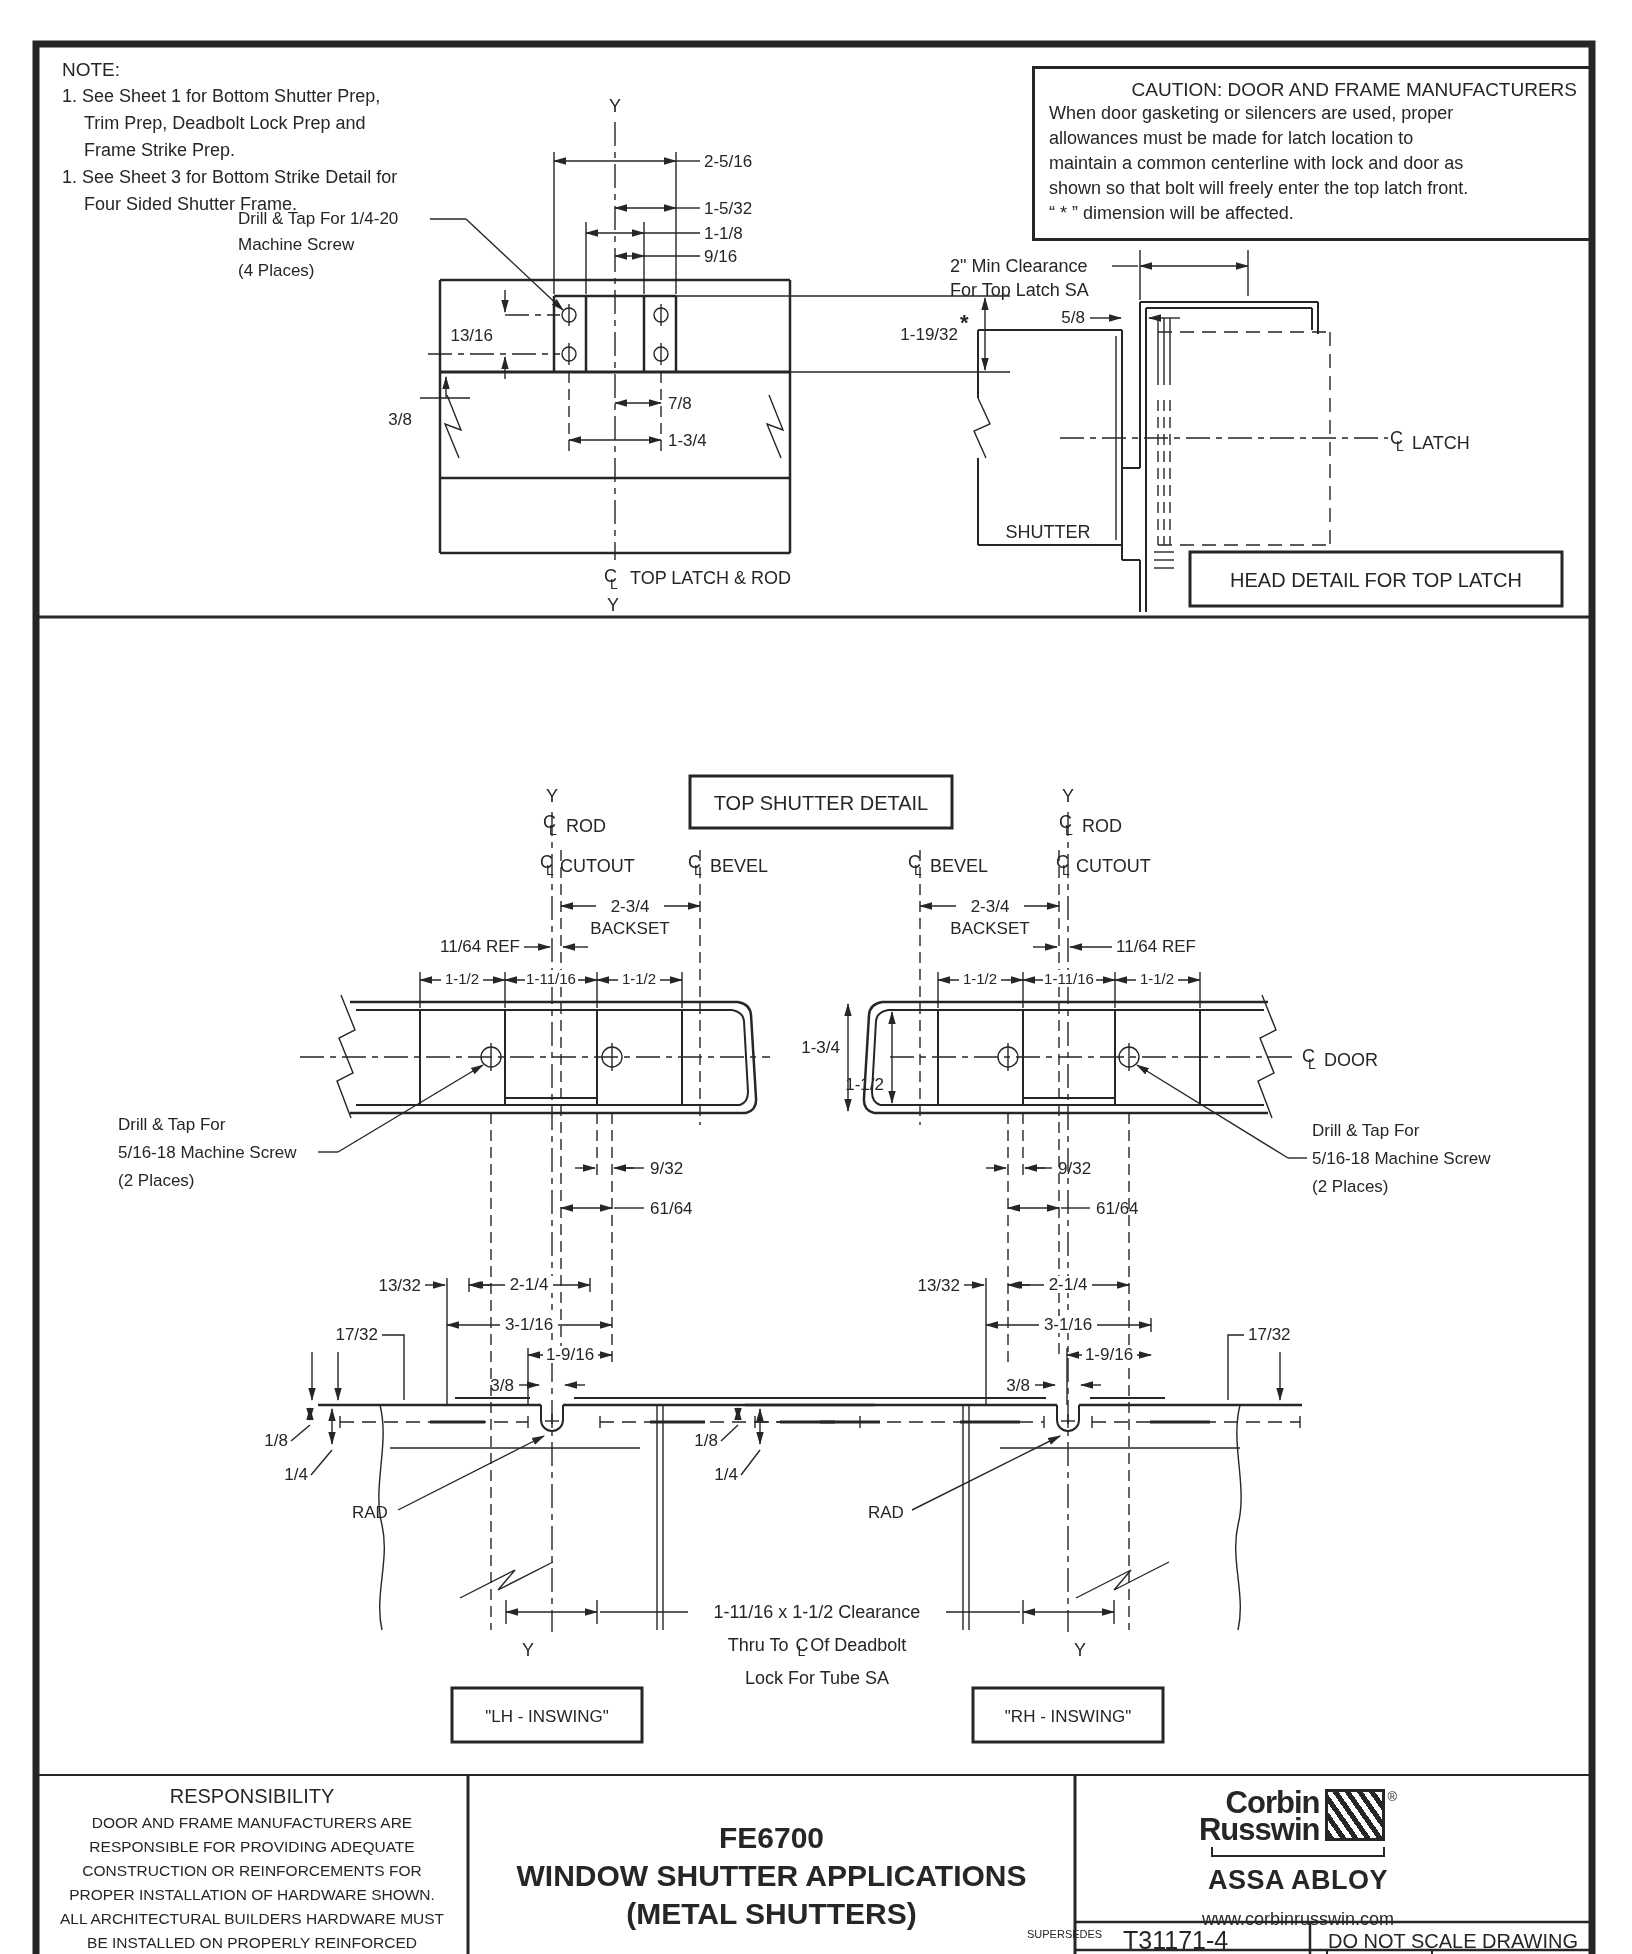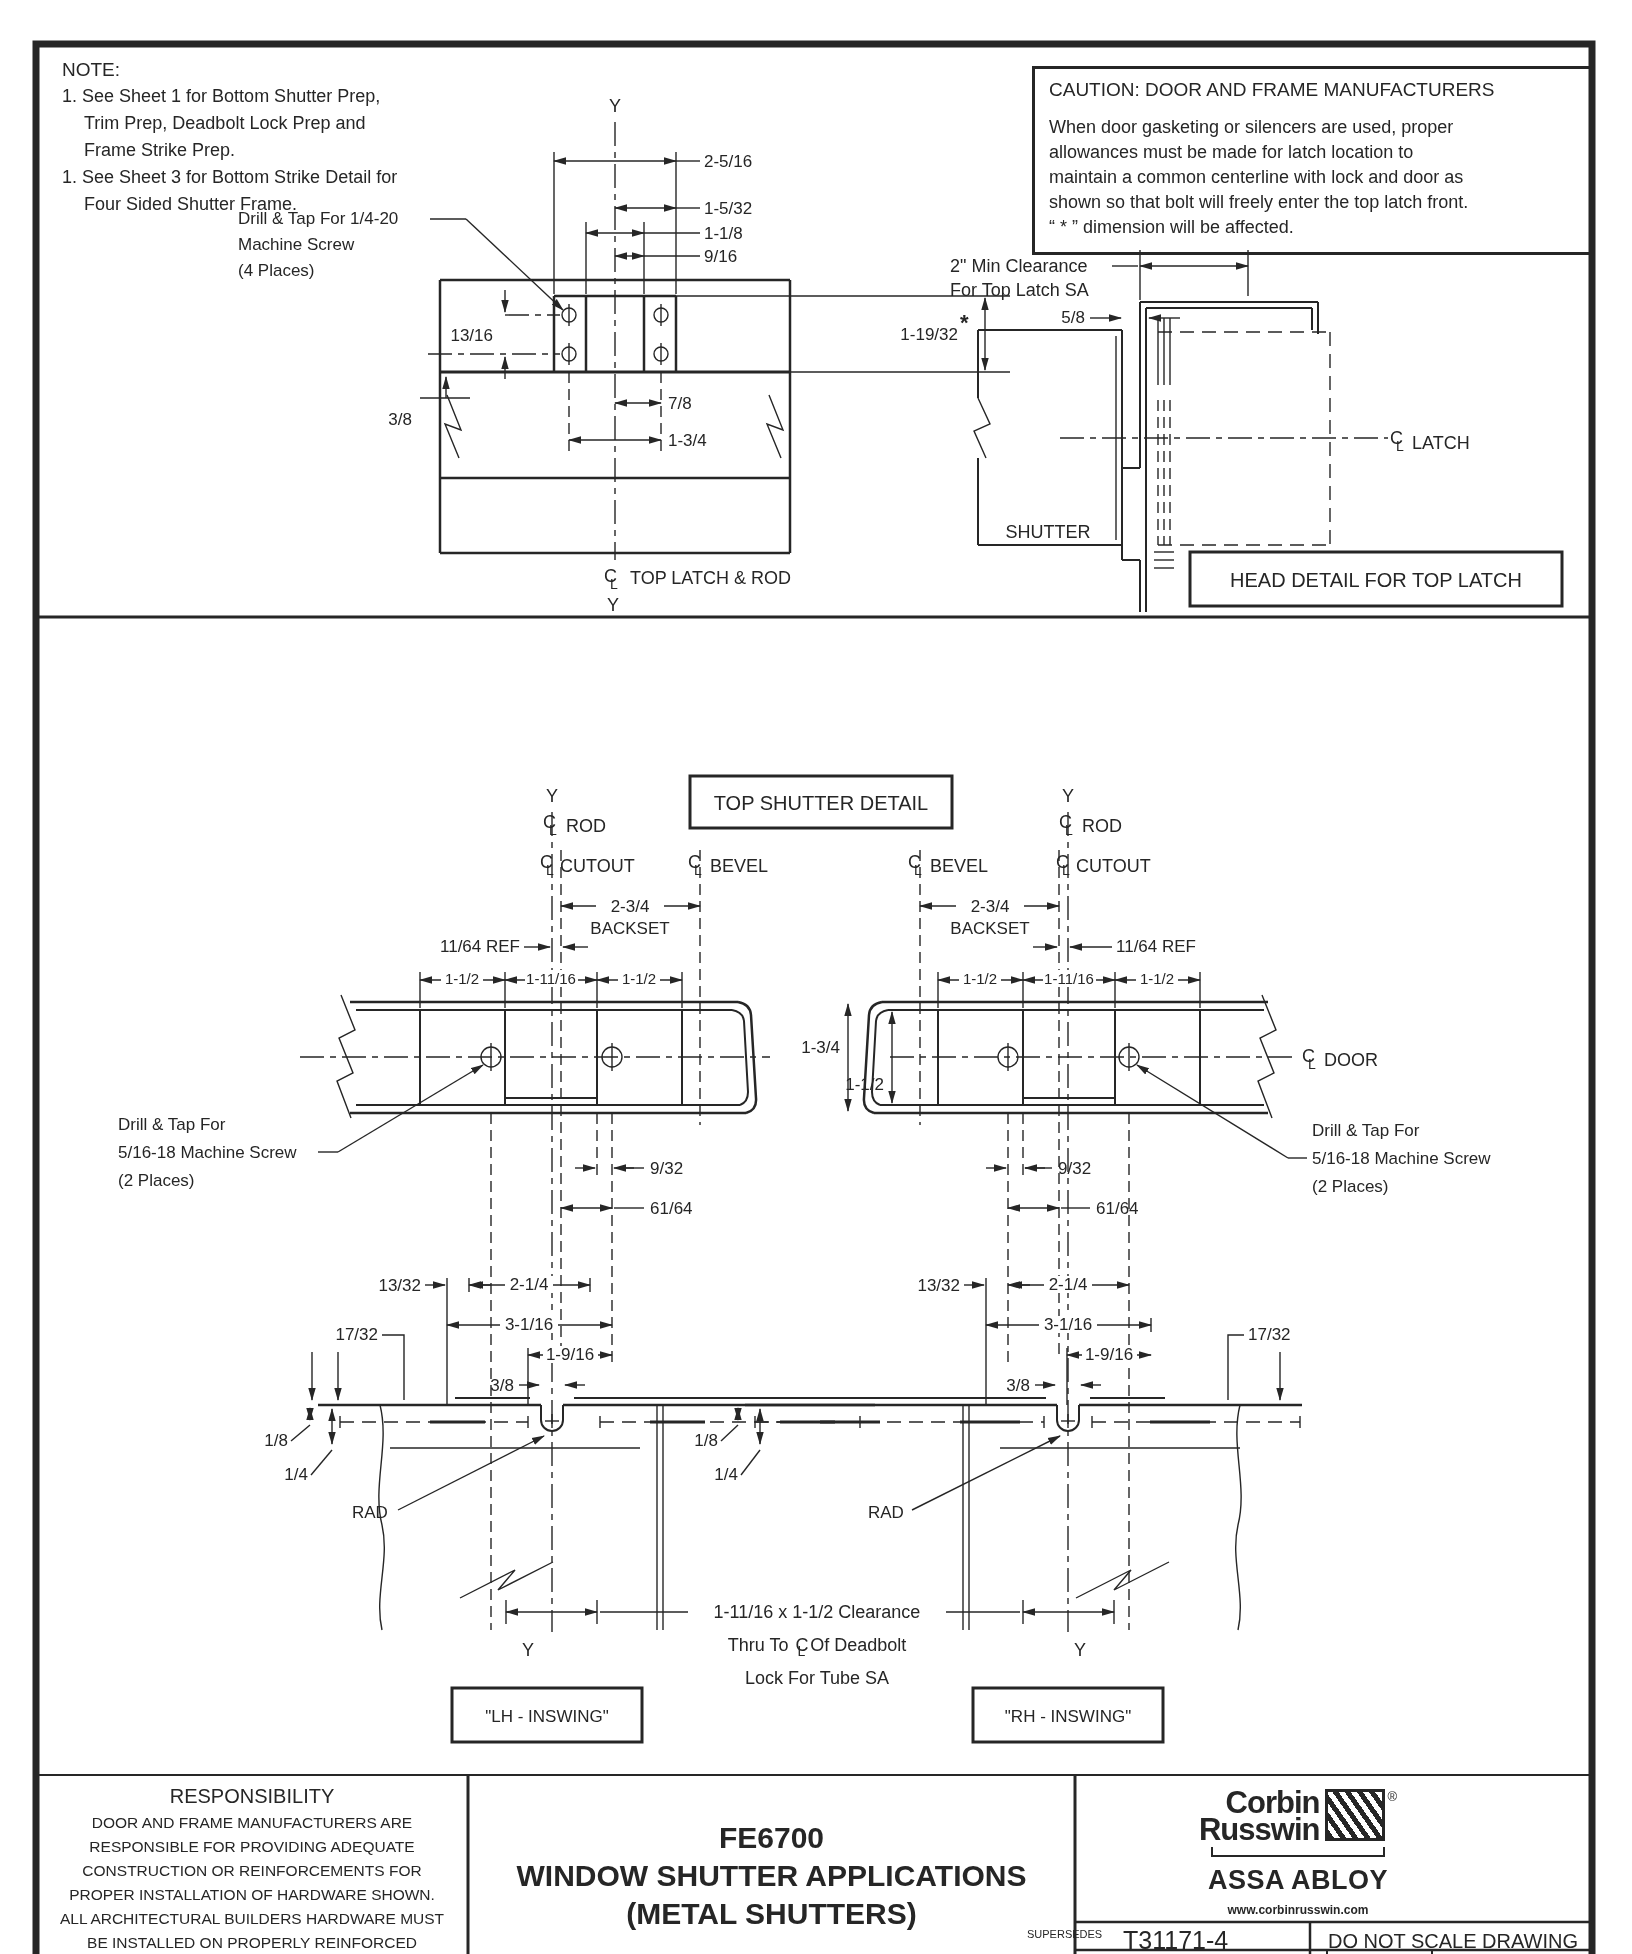--- a/index.html
+++ b/index.html
@@ -17,38 +17,38 @@
   .t15{font-size:15px;} .t18{font-size:18px;} .t20{font-size:20px;}
   .mid{text-anchor:middle;} .end{text-anchor:end;}
   .clsym{font-size:18px;} .clsym2{font-size:14px;}
   .star{font-size:22px;font-weight:bold;}
   .wbg{fill:#ffffff;stroke:none;}
   .htxt{position:absolute;}
   #note-block{left:62px;top:56px;font-size:18px;line-height:27px;}
   #note-block .nt{font-size:19px;}
   #note-block .ind{padding-left:22px;}
   #caution-box{left:1032px;top:66px;width:528px;border:3px solid #262626;padding:10px 14px 12px 14px;}
-  #caution-box .ct{font-size:19px;margin-bottom:14px;}
+  #caution-box .ct{font-size:19px;margin-bottom:0;text-align:right;}
   #caution-box .cb{font-size:18px;line-height:25px;}
   #resp-block{left:40px;top:1779px;width:424px;text-align:center;}
   #resp-block .rt{font-size:20px;margin-bottom:3px;padding-top:6px;}
   #resp-block .rl{font-size:15.5px;line-height:24px;}
   #fe-block{left:470px;top:1775px;width:603px;text-align:center;padding-top:44px;
             font-weight:bold;font-size:30px;line-height:38px;}
   #logo-block{left:1077px;top:1775px;width:442px;text-align:center;}
   .logo-row{display:flex;justify-content:center;align-items:flex-start;margin-top:14px;}
   .logo-names{font-weight:bold;font-size:31px;line-height:27px;letter-spacing:-1px;text-align:right;}
   .hatch{width:54px;height:46px;margin-left:6px;background:
      repeating-linear-gradient(55deg,#262626 0 5px,#ffffff 5px 10px);
      border:3px solid #262626;background-color:#262626;}
   .reg{font-size:13px;margin-left:2px;}
   .bracket{width:170px;height:8px;margin:4px auto 0 auto;
      border-left:2px solid #262626;border-right:2px solid #262626;border-bottom:2px solid #262626;}
   .assa{font-weight:bold;font-size:27px;margin-top:8px;letter-spacing:0.5px;}
-  .url{font-size:12px;margin-top:7px;font-weight:bold;}
+  .url{font-size:18px;margin-top:13px;}
   #sup-cell{left:1023px;top:1926px;width:231px;height:28px;}
   #sup-cell .sup{font-size:11px;position:absolute;left:4px;top:2px;}
   #sup-cell .tnum{font-size:25px;position:absolute;left:100px;top:0px;}
   #noscale-cell{left:1312px;top:1926px;width:282px;text-align:center;font-size:20px;padding-top:4px;}
 </style>
 </head>
 <body>
 
 <div id="page">
 

